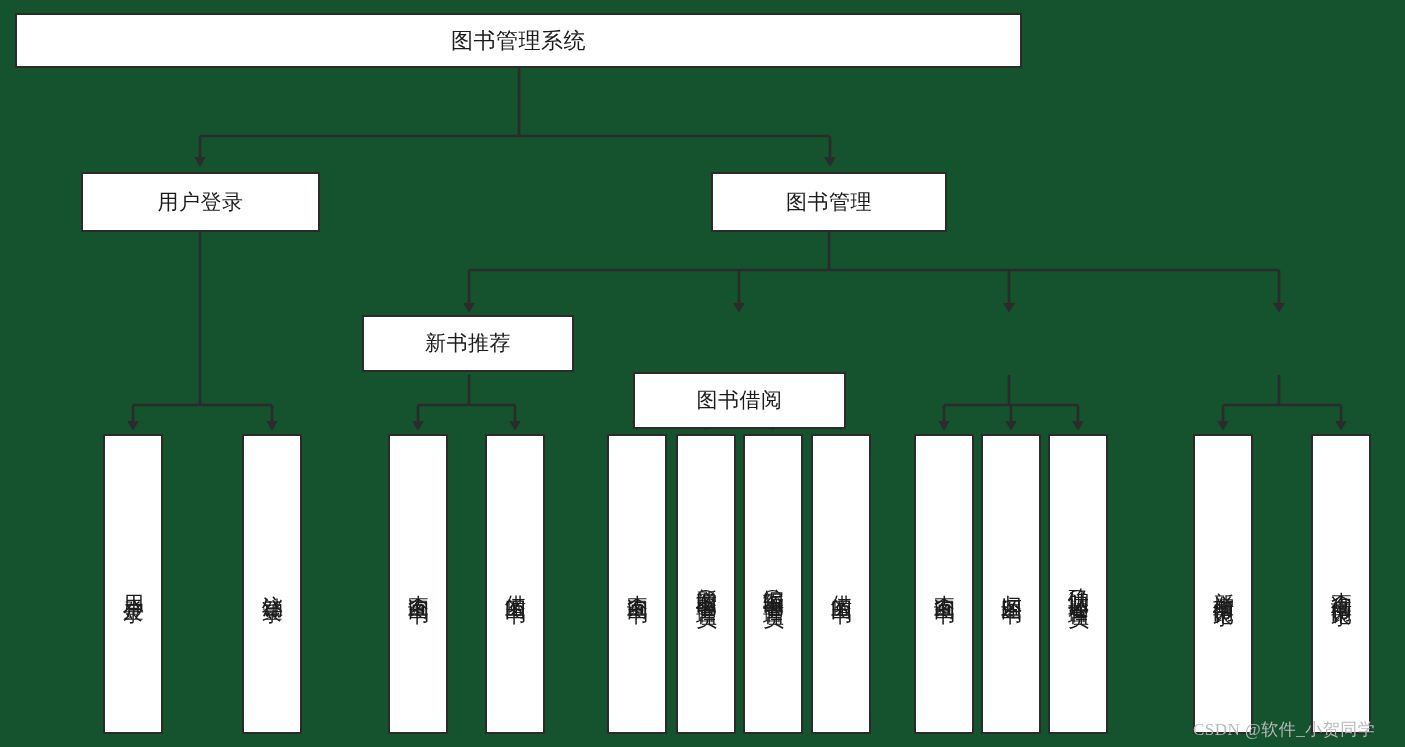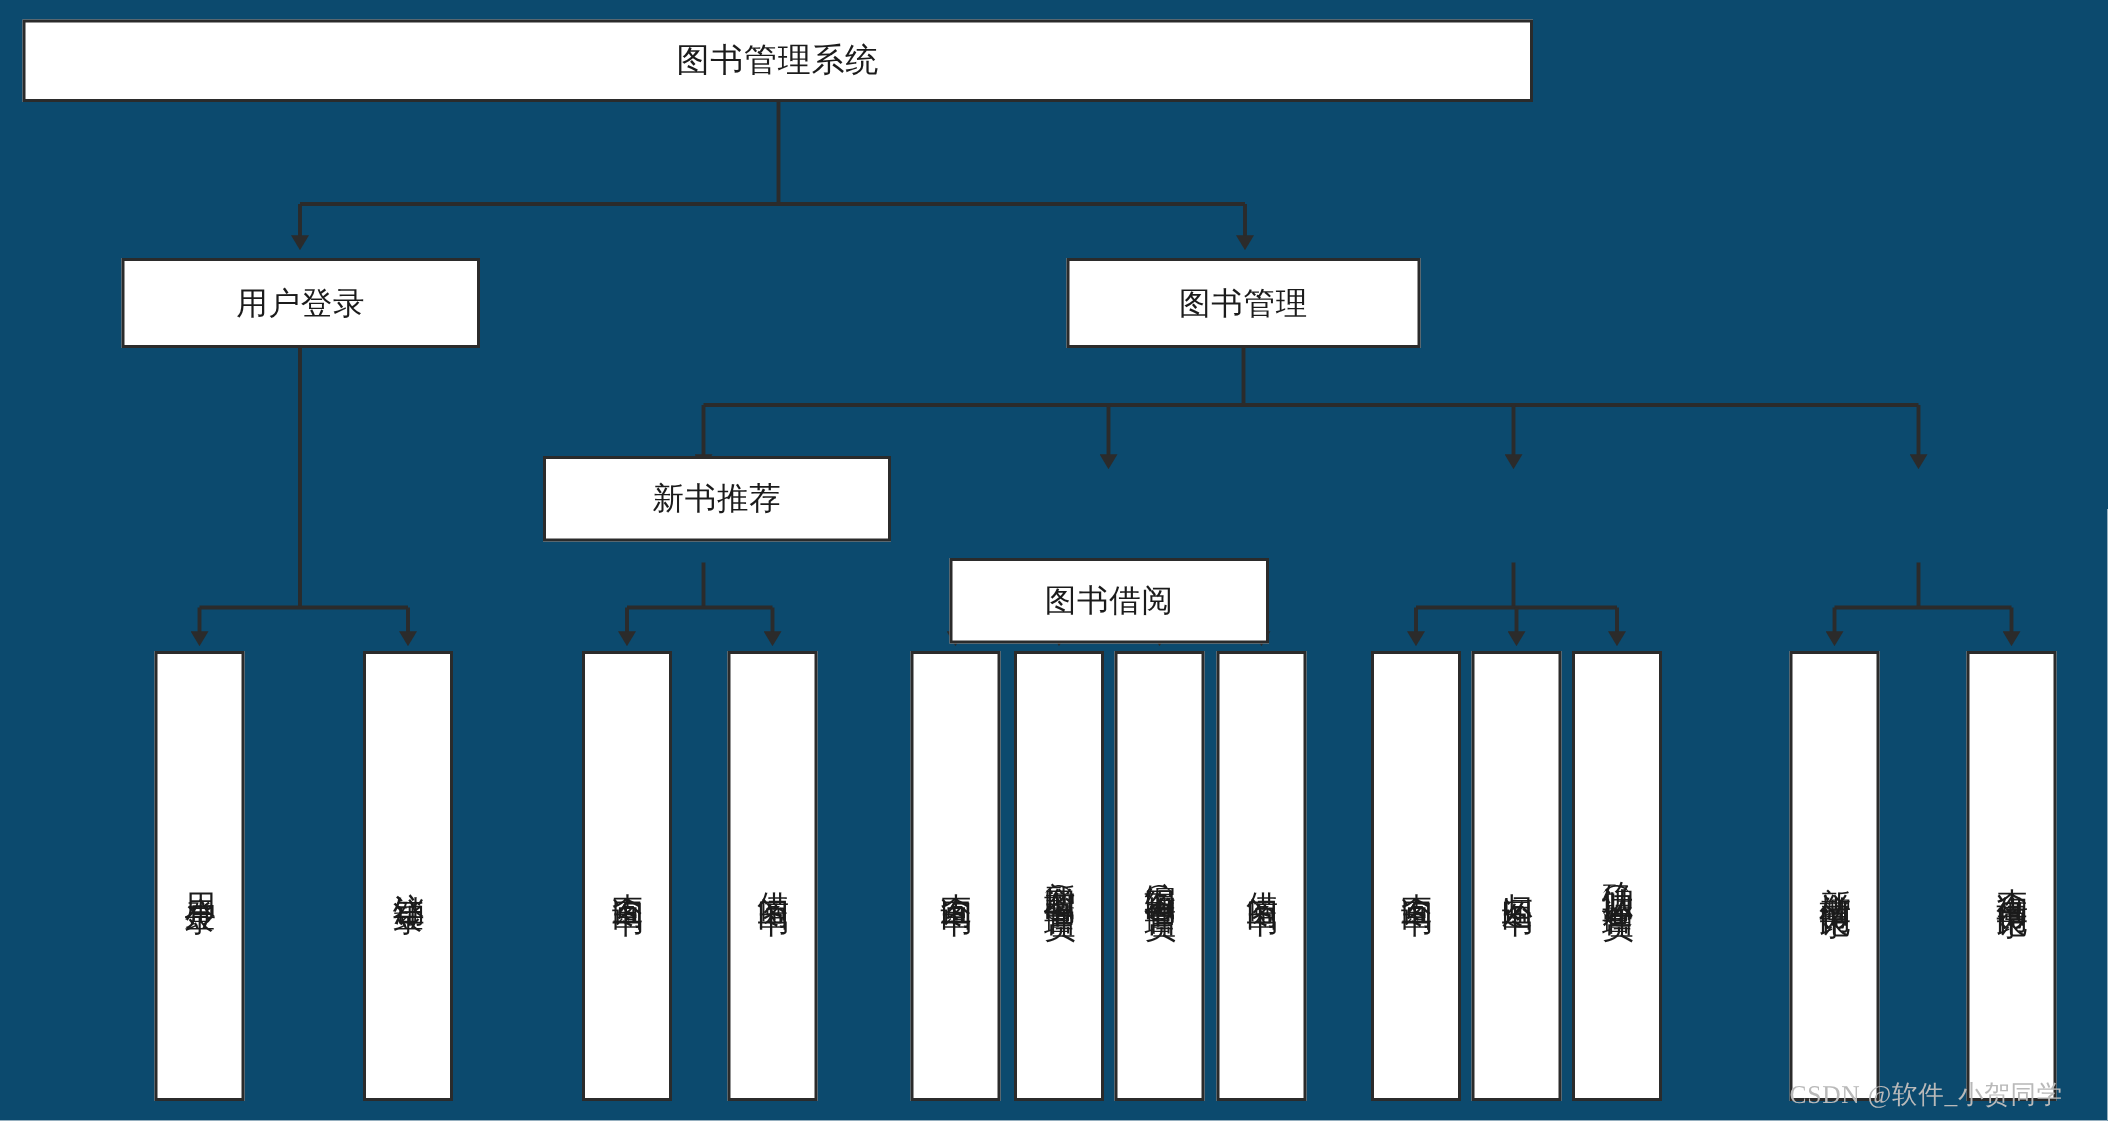--- a/index.html
+++ b/index.html
@@ -4,21 +4,21 @@
 <style>
   html,body{margin:0;padding:0;background:#ffffff;}
   body{
     font-family:"DejaVu Sans","Liberation Sans",sans-serif;
     -webkit-font-smoothing:antialiased;
   }
   #stage{
     position:relative;
     width:1405px;
     height:747px;
-    background:#0c4a6e;
+    background:#14532d;
     overflow:hidden;
   }
   svg.edges{
     position:absolute;
     left:0; top:0;
     width:1405px;
     height:747px;
     pointer-events:none;
   }
   .node{
@@ -119,21 +119,21 @@
     <span>图书管理系统</span>
   </div>
 
   <div class="node h" style="left:81px;top:172px;width:239px;height:60px;">
     <span>用户登录</span>
   </div>
   <div class="node h" style="left:711px;top:172px;width:236px;height:60px;">
     <span>图书管理</span>
   </div>
 
-  <div class="node h" style="left:362px;top:304px;width:232px;height:57px;">
+  <div class="node h" style="left:362px;top:315px;width:212px;height:57px;">
     <span>新书推荐</span>
   </div>
   <div class="node h" style="left:633px;top:332px;width:213px;height:57px;margin-top:40px;">
     <span>图书借阅</span>
   </div>
 
   <div class="node v" style="left:103px;top:434px;width:60px;height:300px;">
     <span class="vtext">用户登录</span>
   </div>
   <div class="node v" style="left:242px;top:434px;width:60px;height:300px;">

